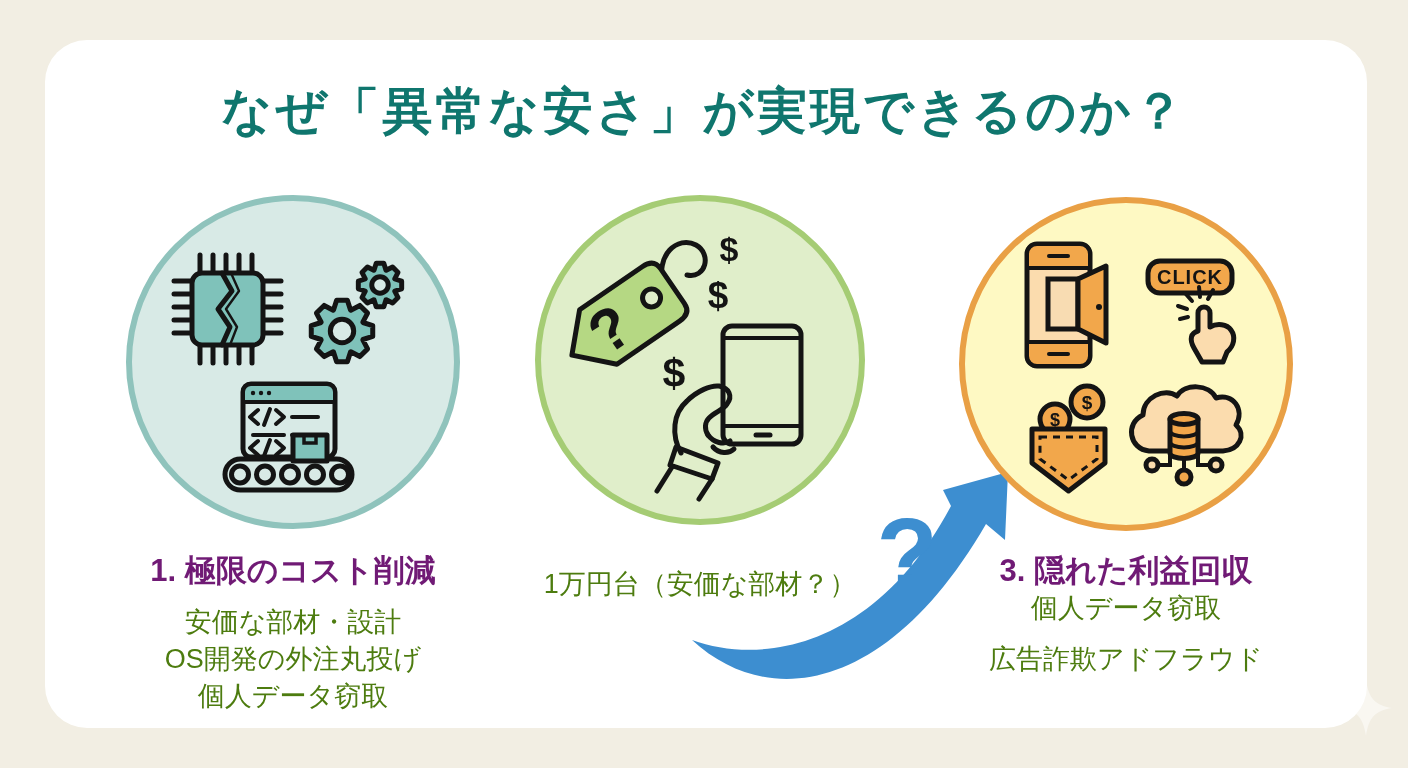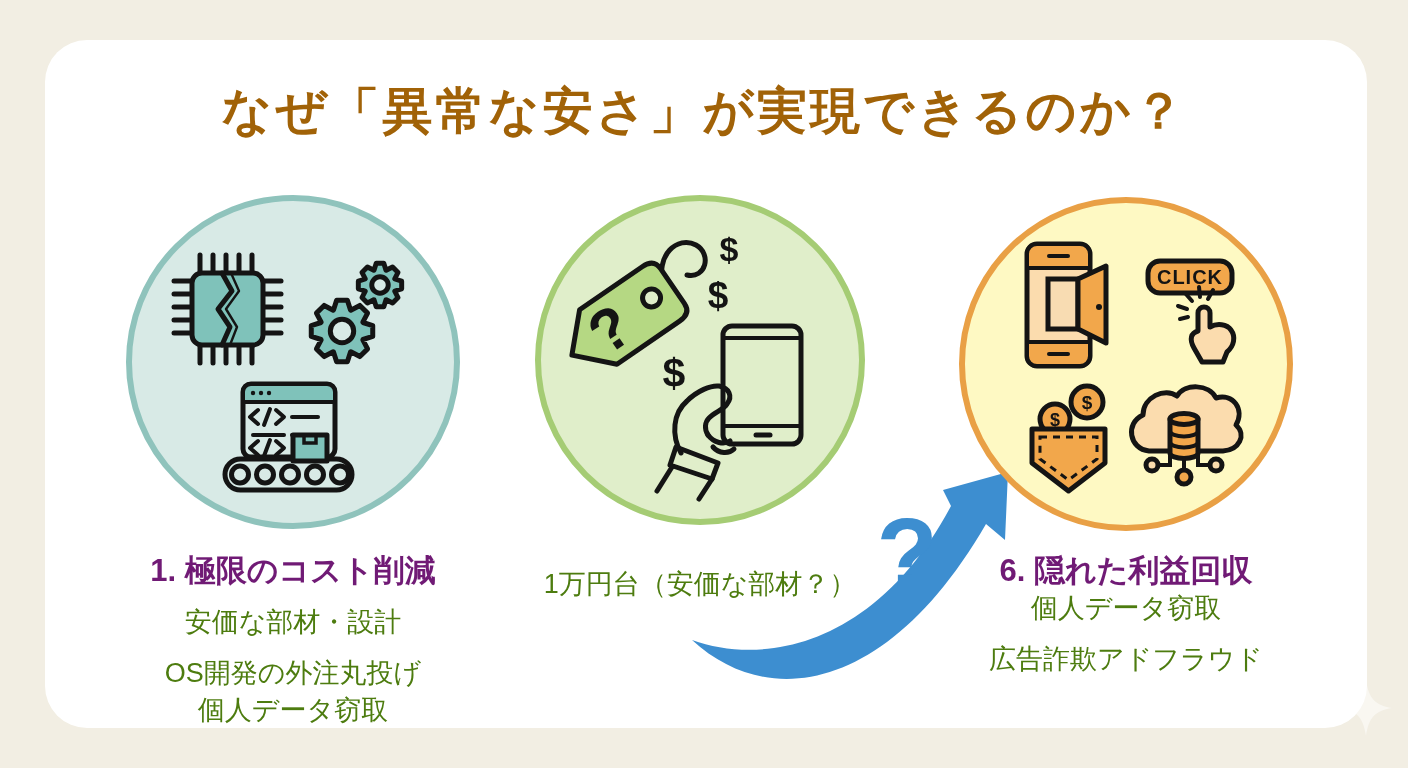--- a/index.html
+++ b/index.html
@@ -9,21 +9,21 @@
     font-family:"Liberation Sans","DejaVu Sans",sans-serif;
     color:#141414;
   }
   .card{
     position:absolute;left:45px;top:40px;width:1322px;height:688px;
     background:#ffffff;border-radius:42px;
   }
   .title{
     position:absolute;left:0;right:0;top:78px;margin:0;
     text-align:center;font-size:50px;font-weight:900;letter-spacing:3px;
-    color:#a16207;
+    color:#0f766e;
   }
   .circle{
     position:absolute;border-radius:50%;box-sizing:border-box;border:6px solid;
   }
   .c1{left:126px;top:195px;width:334px;height:334px;background:#d8eae6;border-color:#8fc3bc;}
   .c2{left:535px;top:195px;width:330px;height:330px;background:#e0eeca;border-color:#a5cc74;}
   .c3{left:959px;top:197px;width:334px;height:334px;background:#fef9c3;border-color:#e9a045;}
   .circle svg{position:absolute;left:-6px;top:-6px;}
   .caption{
     position:absolute;top:552px;width:440px;text-align:center;
@@ -199,25 +199,25 @@
       <circle cx="193" cy="268" r="6" fill="#fbdcae" stroke-width="5"></circle>
       <path d="M239,258 V268 H250" fill="none" stroke-width="4"></path>
       <circle cx="257" cy="268" r="6" fill="#fbdcae" stroke-width="5"></circle>
     </g>
   </svg>
 </div>
 
 <div class="caption cap1">
   <h2>1. 極限のコスト削減</h2>
   <p>安価な部材・設計</p>
-  <p style="margin-top:14px;">OS開発の外注丸投げ</p>
+  <p style="margin-top:0;">OS開発の外注丸投げ</p>
   <p style="margin-top:0;">個人データ窃取</p>
 </div>
 
 <div class="caption cap2">
   <p>1万円台（安価な部材？）</p>
 </div>
 
 <div class="caption cap3">
-  <h2>6. 隠れた利益回収</h2>
+  <h2>3. 隠れた利益回収</h2>
   <p style="margin-top:0;">個人データ窃取</p>
   <p>広告詐欺アドフラウド</p>
 </div>
 
 </body></html>

